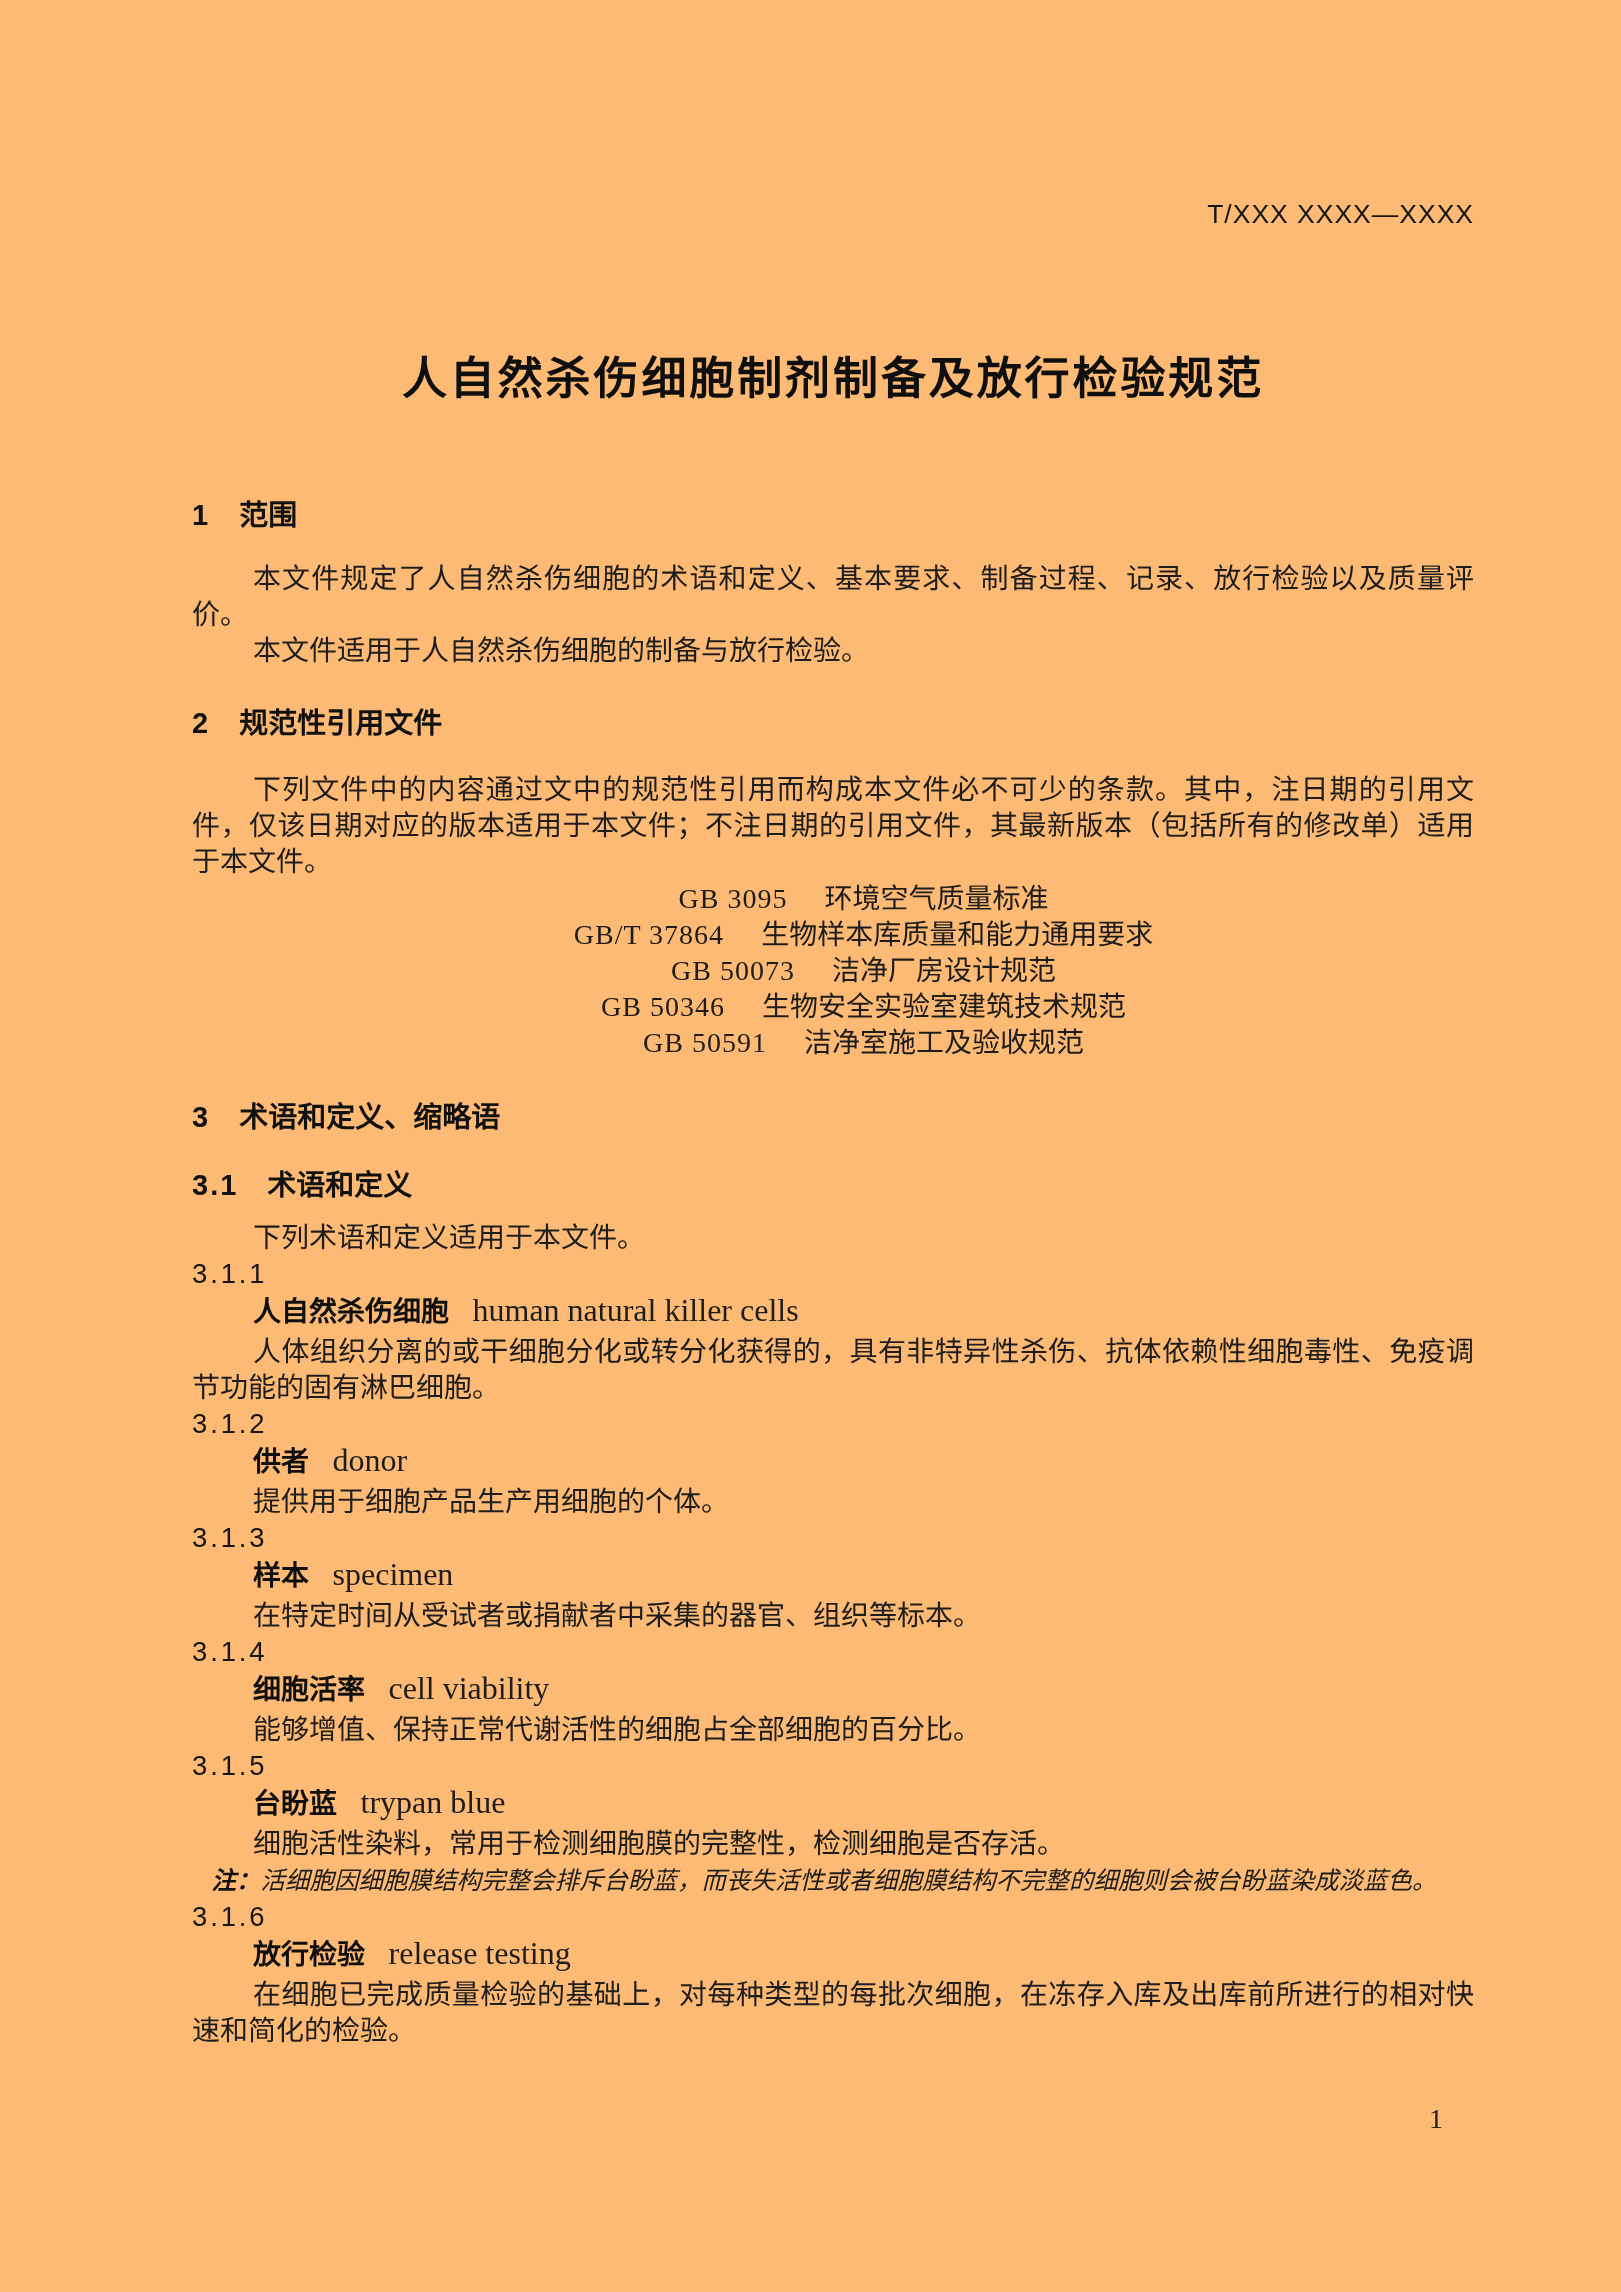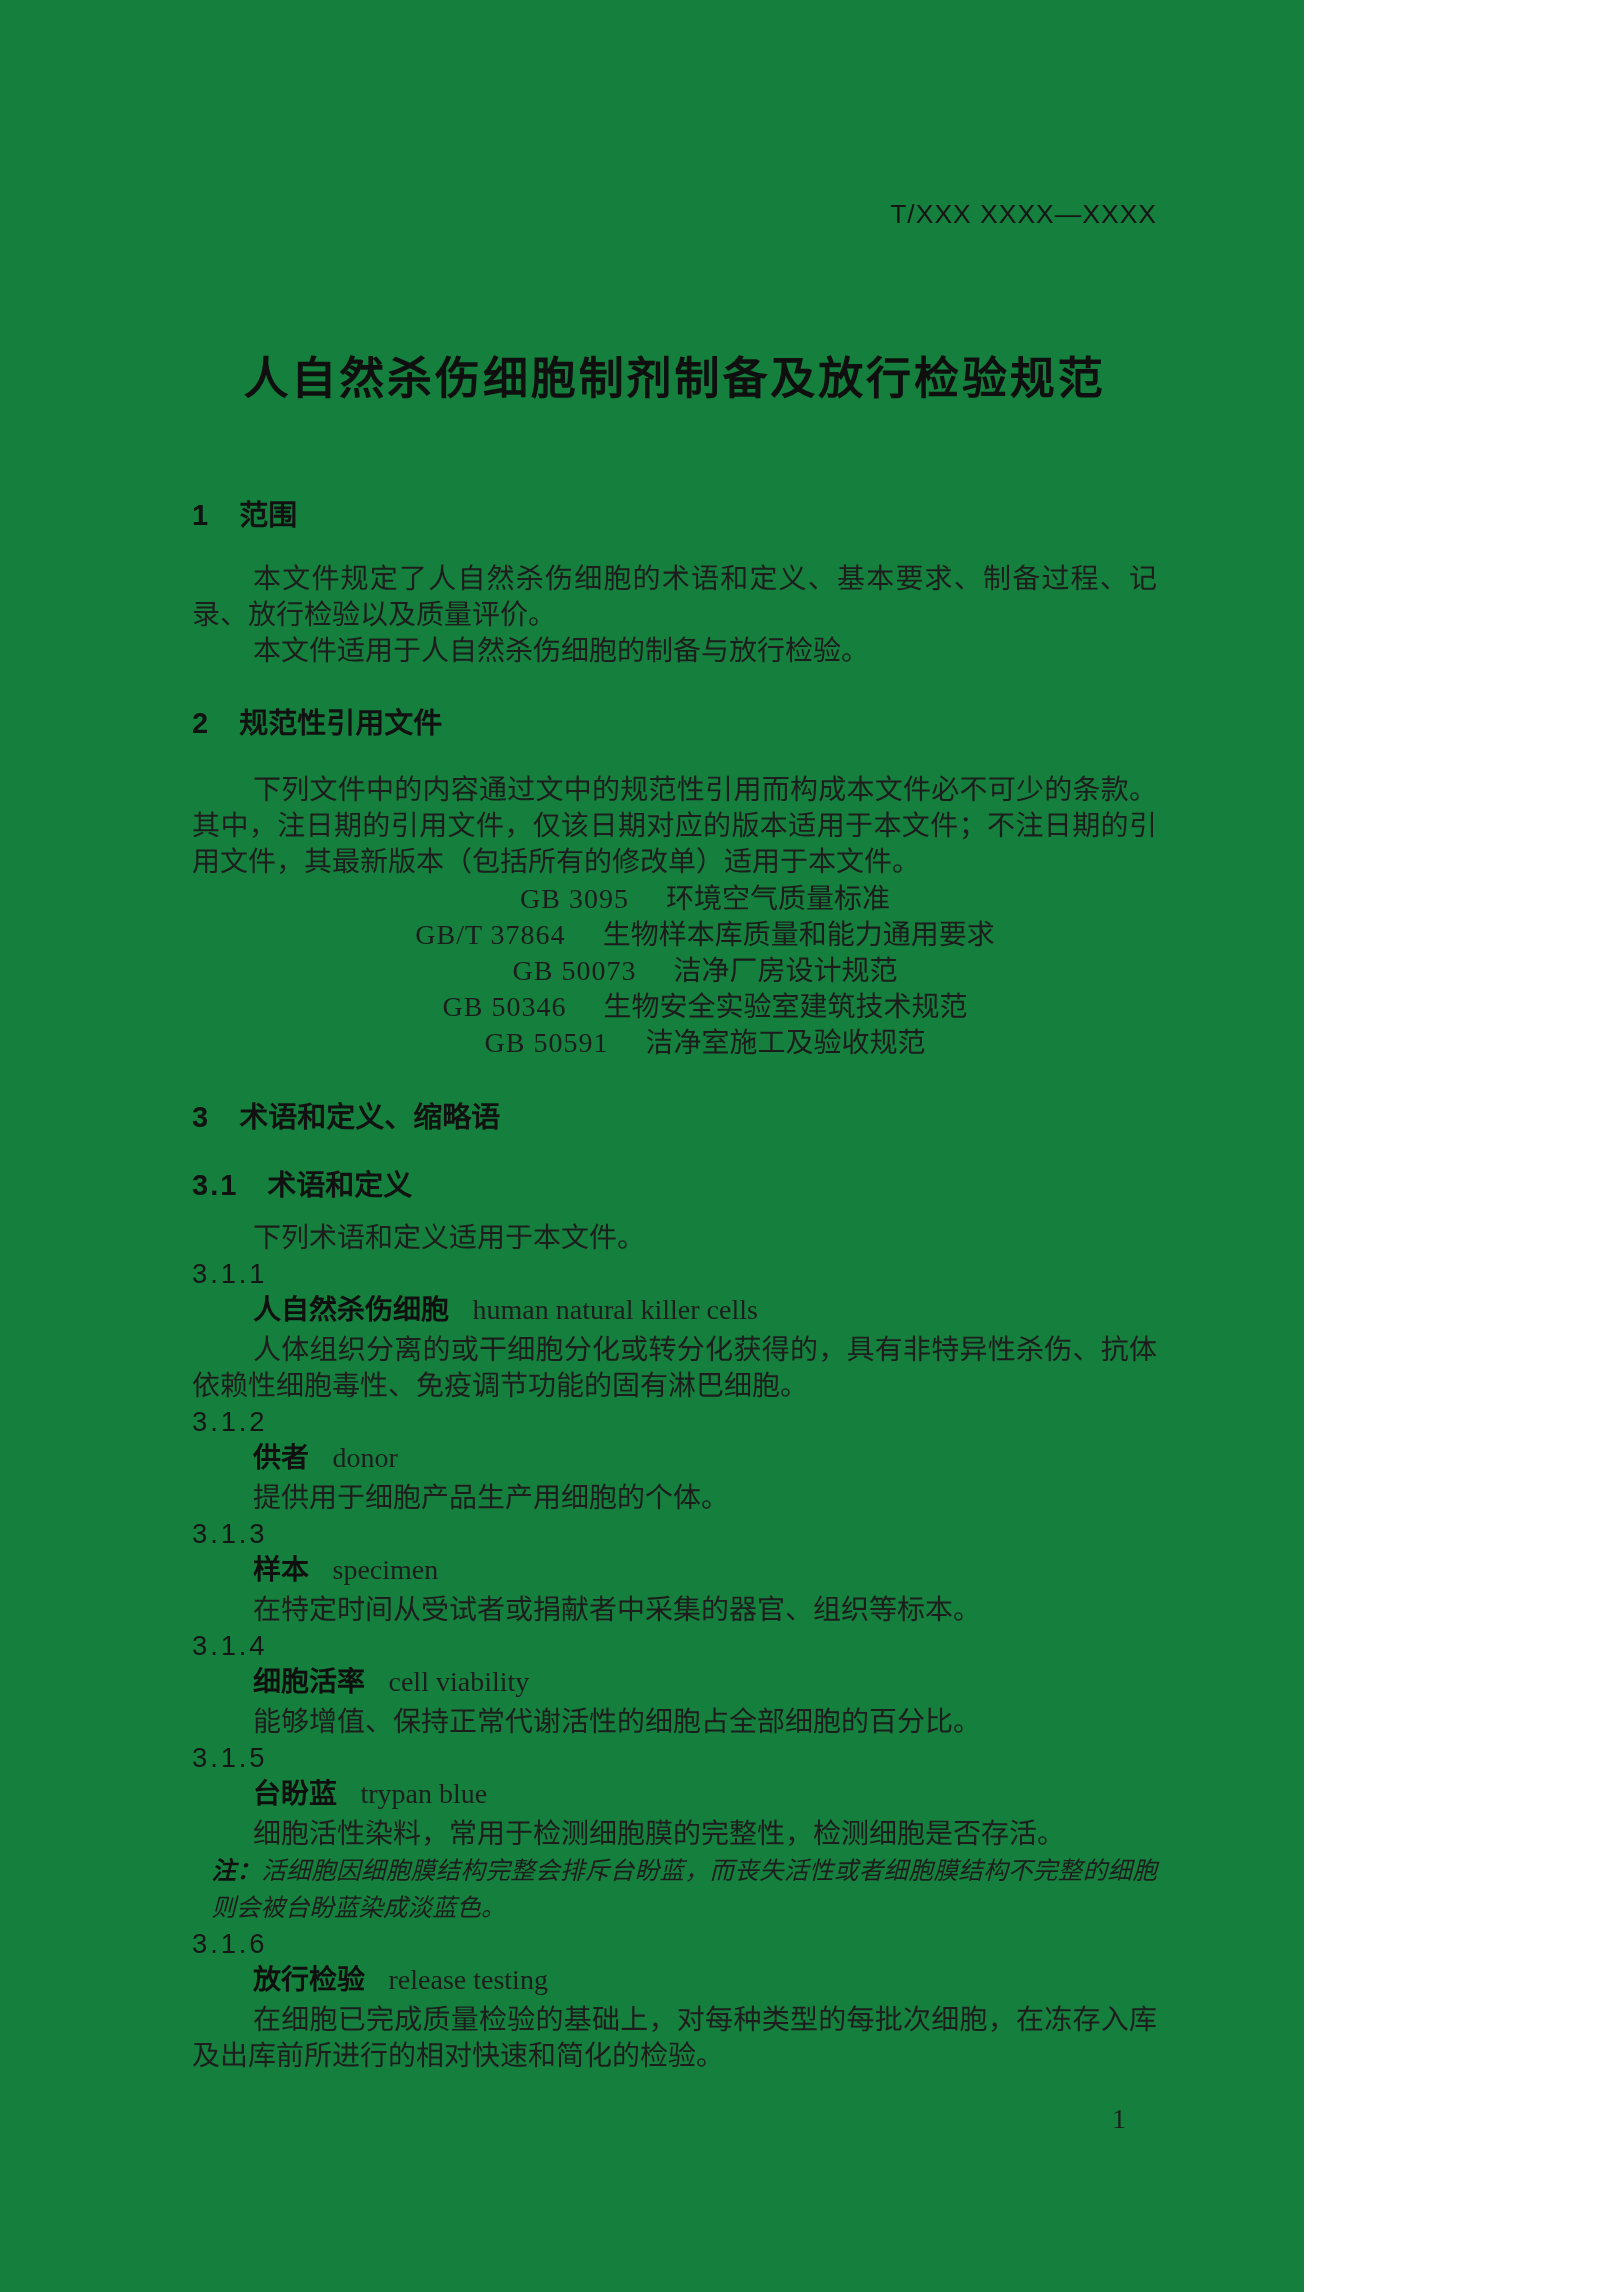--- a/index.html
+++ b/index.html
@@ -2,23 +2,23 @@
 <html lang="zh-CN"><head>
 <meta charset="utf-8">
 <style>
   html, body {
     margin: 0;
     padding: 0;
     background: #ffffff;
   }
   .page {
     position: relative;
-    width: 1304px;
+    width: 1621px;
     height: 2293px;
-    background: #15803d;
+    background: #fdba74;
     overflow: hidden;
     color: #1c1c1c;
   }
   .content {
     box-sizing: border-box;
     padding: 199px 147px 0 192px; 
   }
 
   
   .doc-ref {
@@ -94,21 +94,21 @@
   .term-line { padding-left: 61px; line-height: 36px; white-space: nowrap; }
   .term-zh {
     font-family: "Liberation Sans", "DejaVu Sans", sans-serif;
     font-weight: bold;
     font-size: 28px;
     color: #0f0f0f;
     text-align: center;
   }
   .term-en {
     font-family: "Liberation Serif", "DejaVu Serif", serif;
-    font-size: 28px;
+    font-size: 32px;
     margin-left: 23.5px;
     color: #1d1d1d;
   }
   .def-para { line-height: 36px; }
 
   
   .note-line {
     padding-left: 19.6px;
     font-size: 24.5px;
     line-height: 37px;

